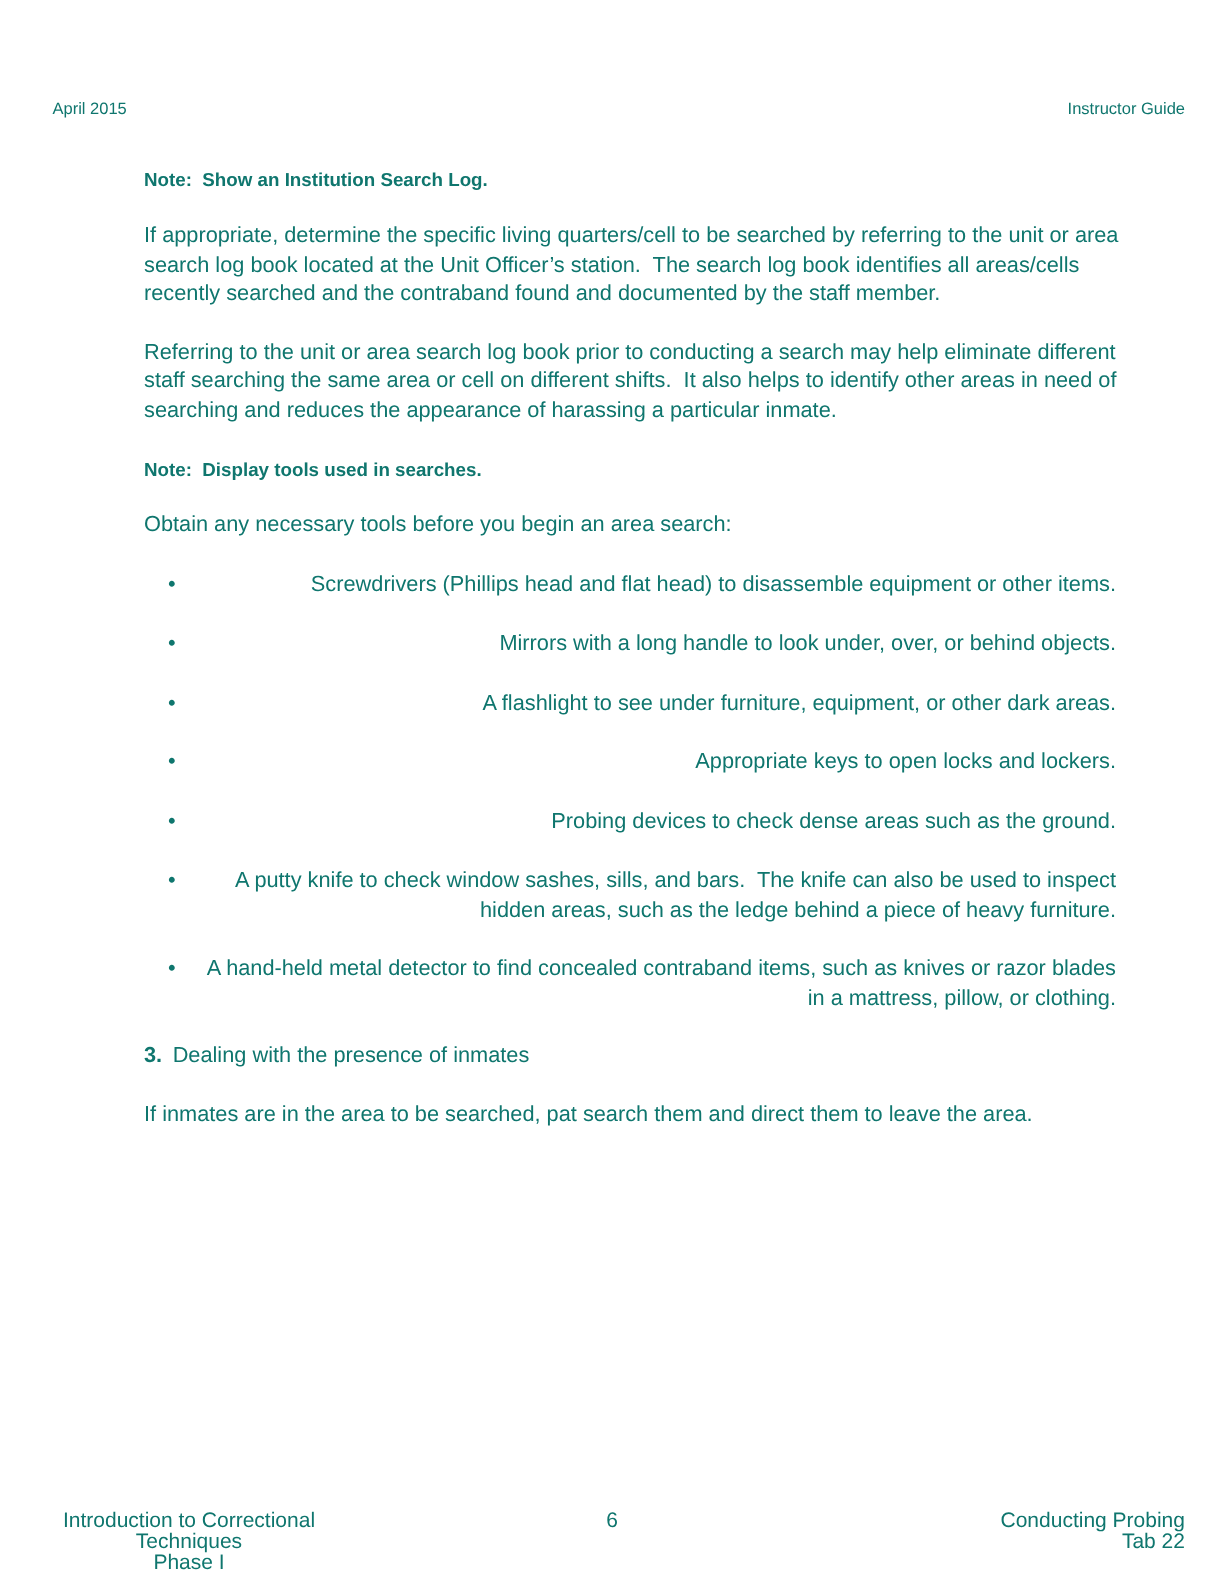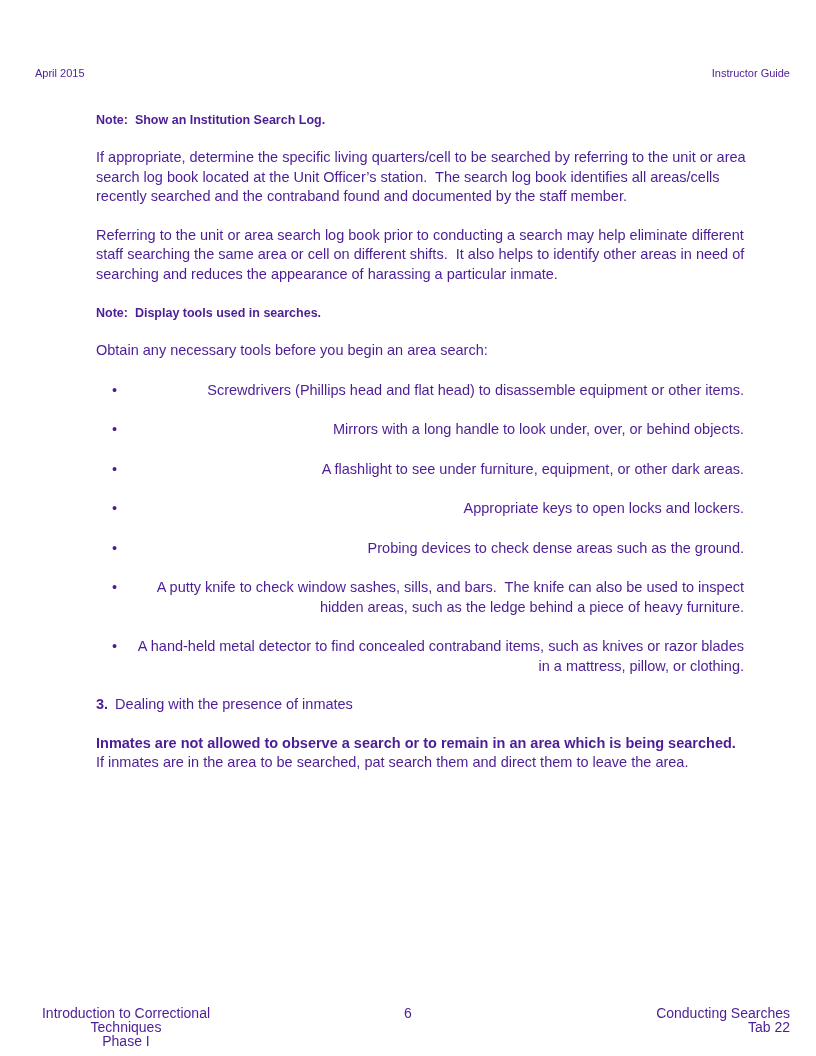--- a/index.html
+++ b/index.html
@@ -2,21 +2,21 @@
 <html><head>
 <meta charset="utf-8">
 <style>
   html, body { margin:0; padding:0; background:#e8e8e8; }
   .page {
     position:relative;
     width:816px; height:1056px;
     margin:0 auto;
     background:#ffffff;
     font-family:"Liberation Sans", sans-serif;
-    color:#4c1d95;
+    color:#0f766e;
     overflow:hidden;
   }
   .hdr { position:absolute; top:66px; font-size:11px; line-height:14px; }
   .hdr-left  { left:35px; }
   .hdr-right { right:26px; text-align:right; }
 
   .content {
     position:absolute;
     left:96px; top:112px; width:662px;
     font-size:14.5px; line-height:19.5px;
@@ -84,29 +84,28 @@
       <li>Probing devices to check dense areas such as the ground.</li>
       <li>A putty knife to check window sashes, sills, and bars.  The knife can also be used to inspect hidden areas, such as the ledge behind a piece of heavy furniture.</li>
       <li>A hand-held metal detector to find concealed contraband items, such as knives or razor blades in a mattress, pillow, or clothing.</li>
     </ul>
 
     <div class="section-heading">
       <span class="section-number">3.</span><span>Dealing with the presence of inmates</span>
     </div>
 
     <div class="closing-para">
-      <div class="bold-line">Inmates are not allowed to observe a search or to remain in an area which is being searched.</div>
       <div class="regular-line">If inmates are in the area to be searched, pat search them and direct them to leave the area.</div>
     </div>
 
   </div>
 
   <div class="ftr ftr-left">
     <div>Introduction to Correctional Techniques</div>
     <div>Phase I</div>
   </div>
   <div class="ftr ftr-center">6</div>
   <div class="ftr ftr-right">
-    <div>Conducting Searches</div>
+    <div>Conducting Probing</div>
     <div>Tab 22</div>
   </div>
 
 </div>
 
 </body></html>

